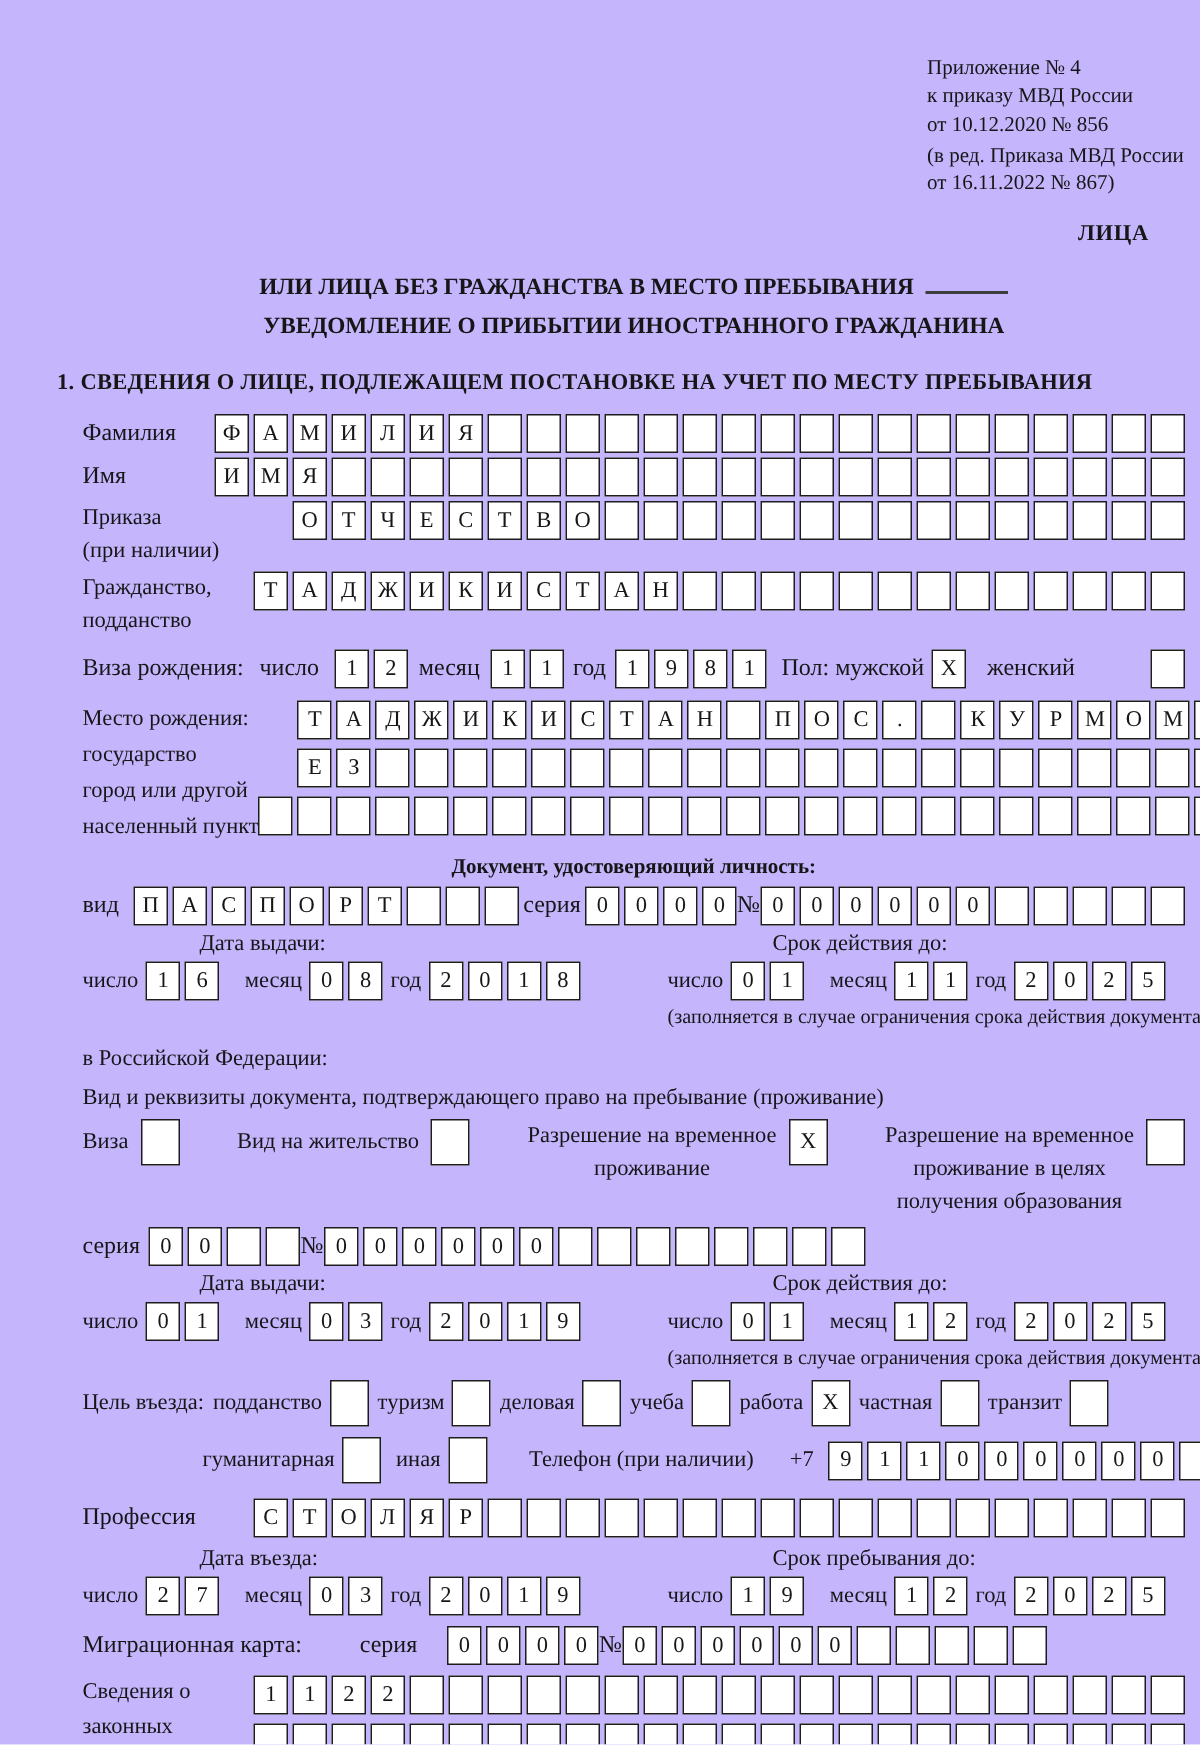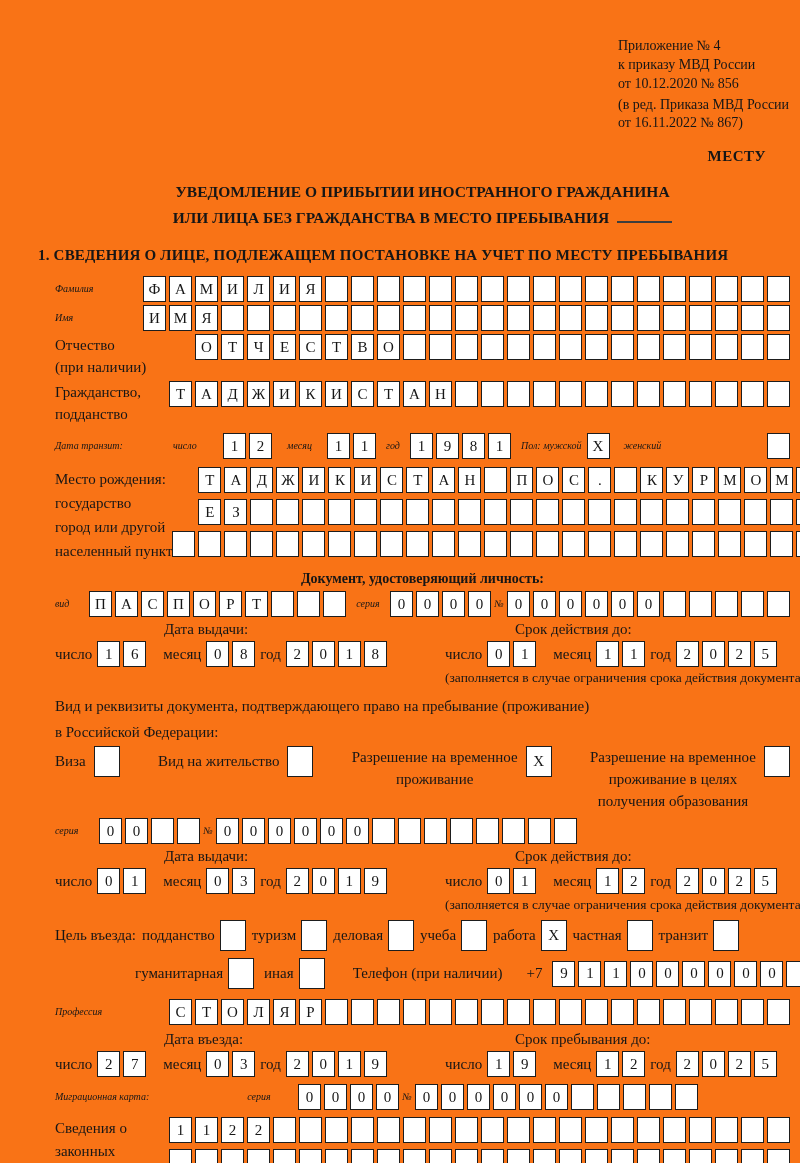--- a/index.html
+++ b/index.html
@@ -1,38 +1,38 @@
 <!DOCTYPE html>
 <html><head>
 <meta charset="utf-8">
 <style>
   html,body{margin:0;padding:0;background:#fff;}
-  .page{position:relative;width:800px;height:1163px;background:#f97316;box-sizing:border-box;
+  .page{position:relative;width:800px;height:1163px;background:#c4b5fd;box-sizing:border-box;
         padding:36px 10px 0 55px;font-family:"Liberation Serif",serif;color:#161616;overflow:hidden;}
   .appendix{margin-left:563px;font-size:14px;line-height:19px;white-space:nowrap;}
   .appendix .amend{font-size:14px;margin-top:3px;line-height:18px;}
   .forma{text-align:right;padding-right:24px;font-weight:700;font-size:15px;margin-top:16px;letter-spacing:.5px;}
   .title{text-align:center;font-weight:700;font-size:15.5px;line-height:26px;margin-top:14px;}
   .blank-line{display:inline-block;width:55px;border-bottom:2px solid #3d3d3d;height:12px;margin-left:8px;}
   .sec-head{font-weight:700;font-size:15px;margin-top:16px;margin-left:-17px;white-space:nowrap;letter-spacing:.2px;}
   .frow{display:flex;align-items:flex-start;margin-top:3px;}
   .cells{display:inline-flex;gap:3px;flex:0 0 auto;}
   .cell{flex:0 0 23px;width:23px;height:26px;box-sizing:border-box;border:1.5px solid #1d1d1d;
         display:inline-flex;align-items:center;justify-content:center;font-size:15px;background:#fff;}
   .box .cell{flex:0 0 26px;width:26px;height:31px;}
   .ml-auto{margin-left:auto;}
-  .lbl{font-size:10px;line-height:26px;white-space:nowrap;font-style:italic;}
+  .lbl{font-size:16px;line-height:26px;white-space:nowrap;}
   .lbl-block{font-size:15px;line-height:22px;white-space:nowrap;}
   .stack{display:flex;flex-direction:column;gap:6px;align-items:flex-end;margin-left:auto;}
   .doc-head{text-align:center;font-weight:700;font-size:14px;margin-top:7px;line-height:18px;}
   .dates{display:flex;margin-top:3px;}
   .dg-left{flex:0 0 390px;}
   .dg-right{flex:1;}
   .date-head{font-size:15px;line-height:18px;white-space:nowrap;}
-  .dg-left .date-head{margin-left:109px;}
+  .dg-left .date-head{margin-left:78px;}
   .dg-right .date-head{margin-left:70px;}
   .date-line{display:flex;align-items:center;gap:5px;margin-top:3px;}
   .dl{font-size:15px;white-space:nowrap;}
   .date-note{font-size:13.5px;line-height:16px;margin-top:3px;text-align:right;white-space:nowrap;}
   .intro{font-size:15px;line-height:26px;margin-top:7px;}
   .opts{display:flex;justify-content:space-between;align-items:flex-start;margin-top:1px;}
   .opt{display:flex;align-items:flex-start;gap:8px;}
   .opt-lines{text-align:center;font-size:15px;line-height:22px;}
   .opt .single{line-height:30px;}
   .purpose{display:flex;align-items:center;margin-top:7px;gap:6px;flex-wrap:nowrap;}
@@ -49,25 +49,25 @@
   <div class="appendix">
     <div>Приложение № 4</div>
     <div>к приказу МВД России</div>
     <div>от 10.12.2020 № 856</div>
     <div class="amend">
       <div>(в ред. Приказа МВД России</div>
       <div>от 16.11.2022 № 867)</div>
     </div>
   </div>
 
-  <div class="forma">МЕСТУ</div>
+  <div class="forma">ЛИЦА</div>
 
   <div class="title">
+    <div><span>ИЛИ ЛИЦА БЕЗ ГРАЖДАНСТВА В МЕСТО ПРЕБЫВАНИЯ</span><span class="blank-line"></span></div>
     <div>УВЕДОМЛЕНИЕ О ПРИБЫТИИ ИНОСТРАННОГО ГРАЖДАНИНА</div>
-    <div><span>ИЛИ ЛИЦА БЕЗ ГРАЖДАНСТВА В МЕСТО ПРЕБЫВАНИЯ</span><span class="blank-line"></span></div>
   </div>
 
   <div class="sec-head">1. СВЕДЕНИЯ О ЛИЦЕ, ПОДЛЕЖАЩЕМ ПОСТАНОВКЕ НА УЧЕТ ПО МЕСТУ ПРЕБЫВАНИЯ</div>
 
   <div class="frow" style="margin-top:12px;">
     <span class="lbl">Фамилия</span>
     <span class="cells ml-auto">
         <span class="cell">Ф</span>
         <span class="cell">А</span>
         <span class="cell">М</span>
@@ -122,21 +122,21 @@
         <span class="cell"></span>
         <span class="cell"></span>
         <span class="cell"></span>
         <span class="cell"></span>
         <span class="cell"></span>
       </span>
   </div>
 
   <div class="frow">
     <span>
-      <div class="lbl-block">Отчество</div>
+      <div class="lbl-block">Приказа</div>
       <div class="lbl-block">(при наличии)</div>
     </span>
     <span class="cells ml-auto">
         <span class="cell">О</span>
         <span class="cell">Т</span>
         <span class="cell">Ч</span>
         <span class="cell">Е</span>
         <span class="cell">С</span>
         <span class="cell">Т</span>
         <span class="cell">В</span>
@@ -186,21 +186,21 @@
         <span class="cell"></span>
         <span class="cell"></span>
         <span class="cell"></span>
         <span class="cell"></span>
         <span class="cell"></span>
         <span class="cell"></span>
       </span>
   </div>
 
   <div class="frow" style="margin-top:8px;">
-    <span class="lbl" style="width:118px;">Дата транзит:</span>
+    <span class="lbl" style="width:118px;">Виза рождения:</span>
     <span class="lbl" style="width:50px;">число</span>
     <span class="cells">
         <span class="cell">1</span>
         <span class="cell">2</span>
       </span>
     <span class="lbl" style="width:55px;text-align:center;">месяц</span>
     <span class="cells">
         <span class="cell">1</span>
         <span class="cell">1</span>
       </span>
@@ -392,22 +392,22 @@
             <span class="cell">0</span>
             <span class="cell">2</span>
             <span class="cell">5</span>
           </span>
       </div>
       <div class="date-note">(заполняется в случае ограничения срока действия документа)</div>
     </div>
   </div>
 
   <div class="intro">
+    <div>в Российской Федерации:</div>
     <div>Вид и реквизиты документа, подтверждающего право на пребывание (проживание)</div>
-    <div>в Российской Федерации:</div>
   </div>
 
   <div class="opts">
     <span class="opt">
       <span class="opt-lines single">Виза</span>
       <span class="cells box">
           <span class="cell"></span>
         </span>
     </span>
     <span class="opt">

